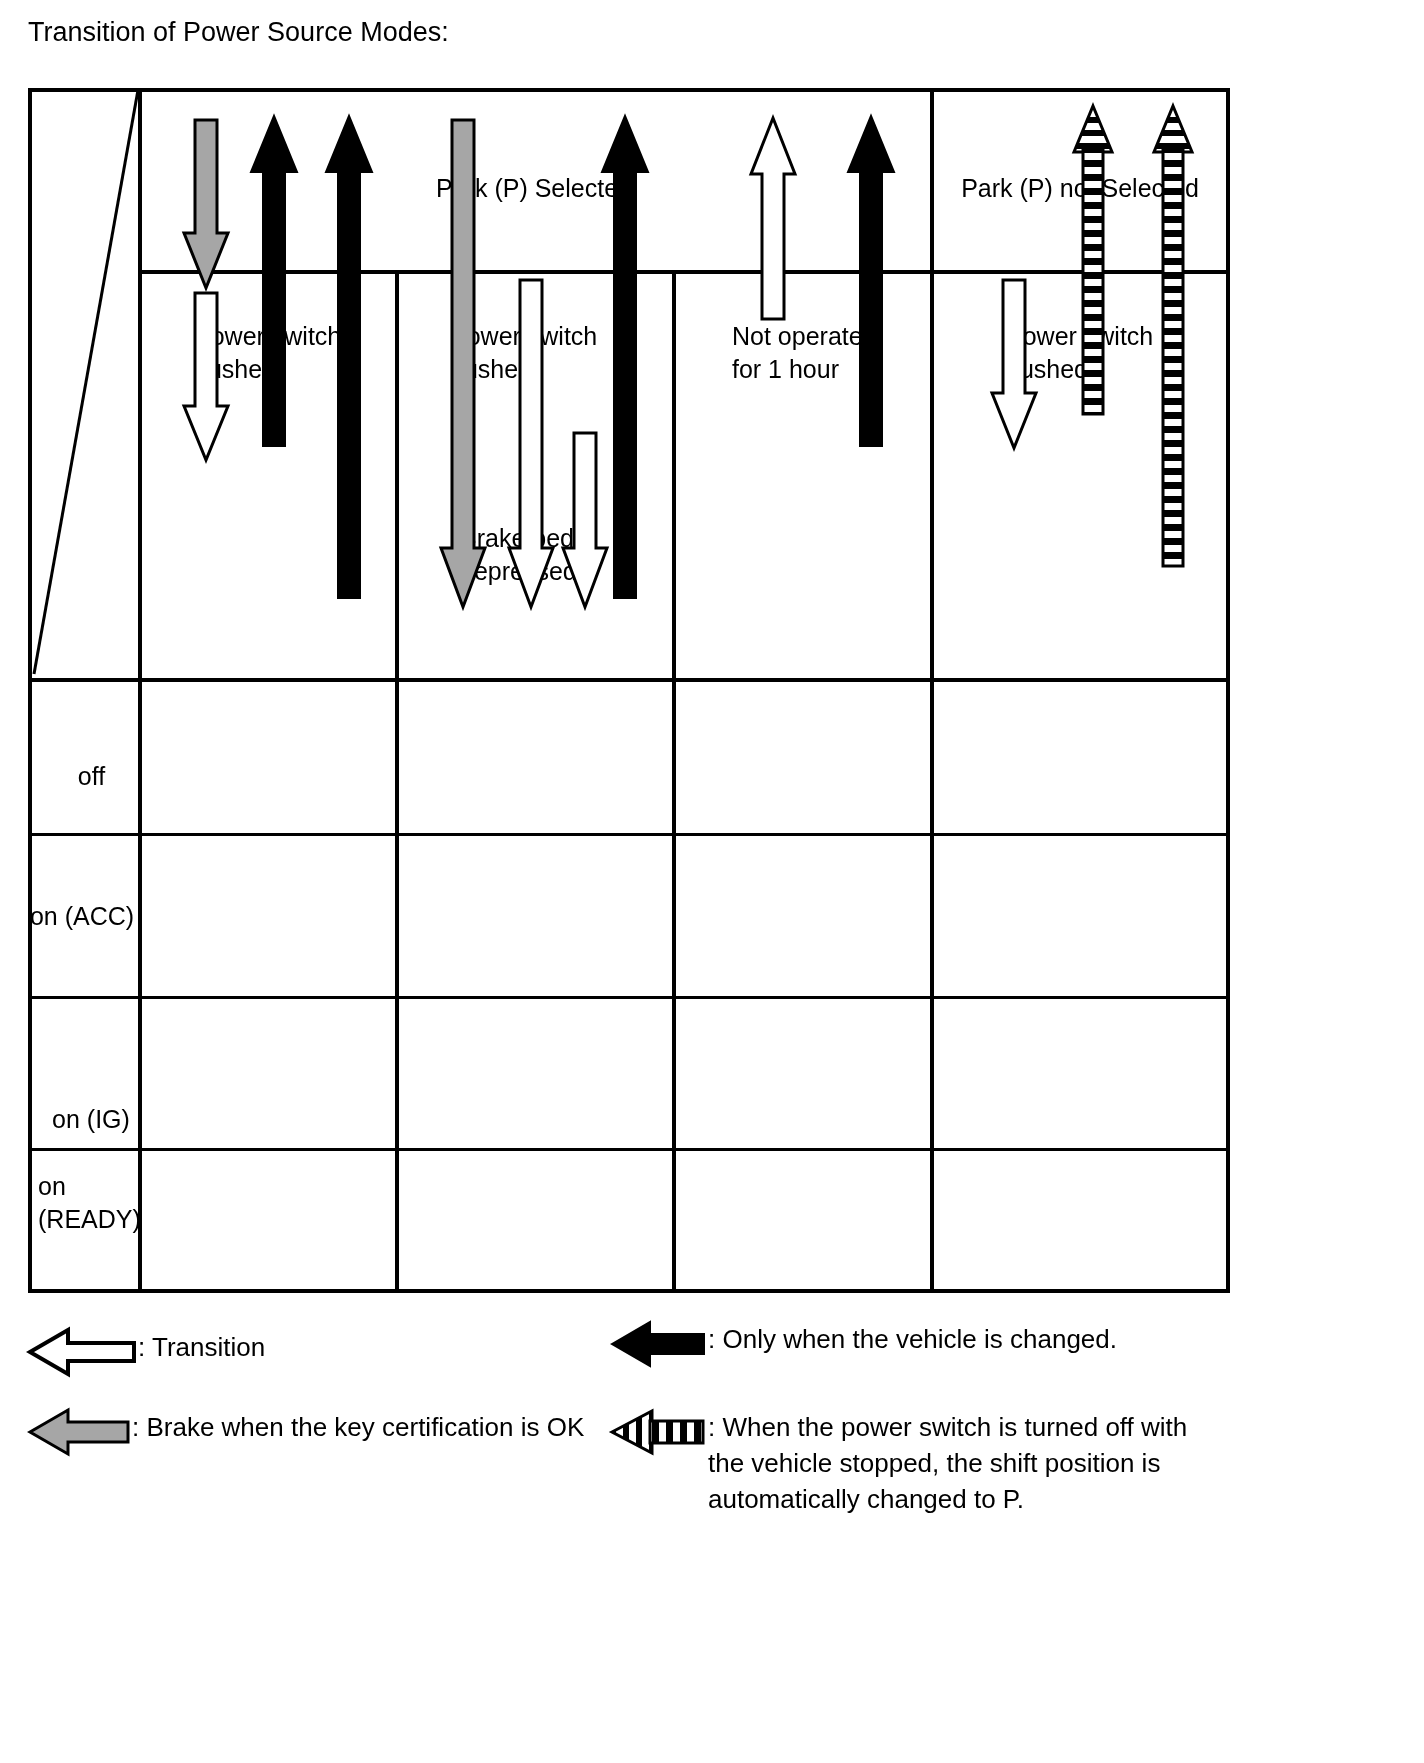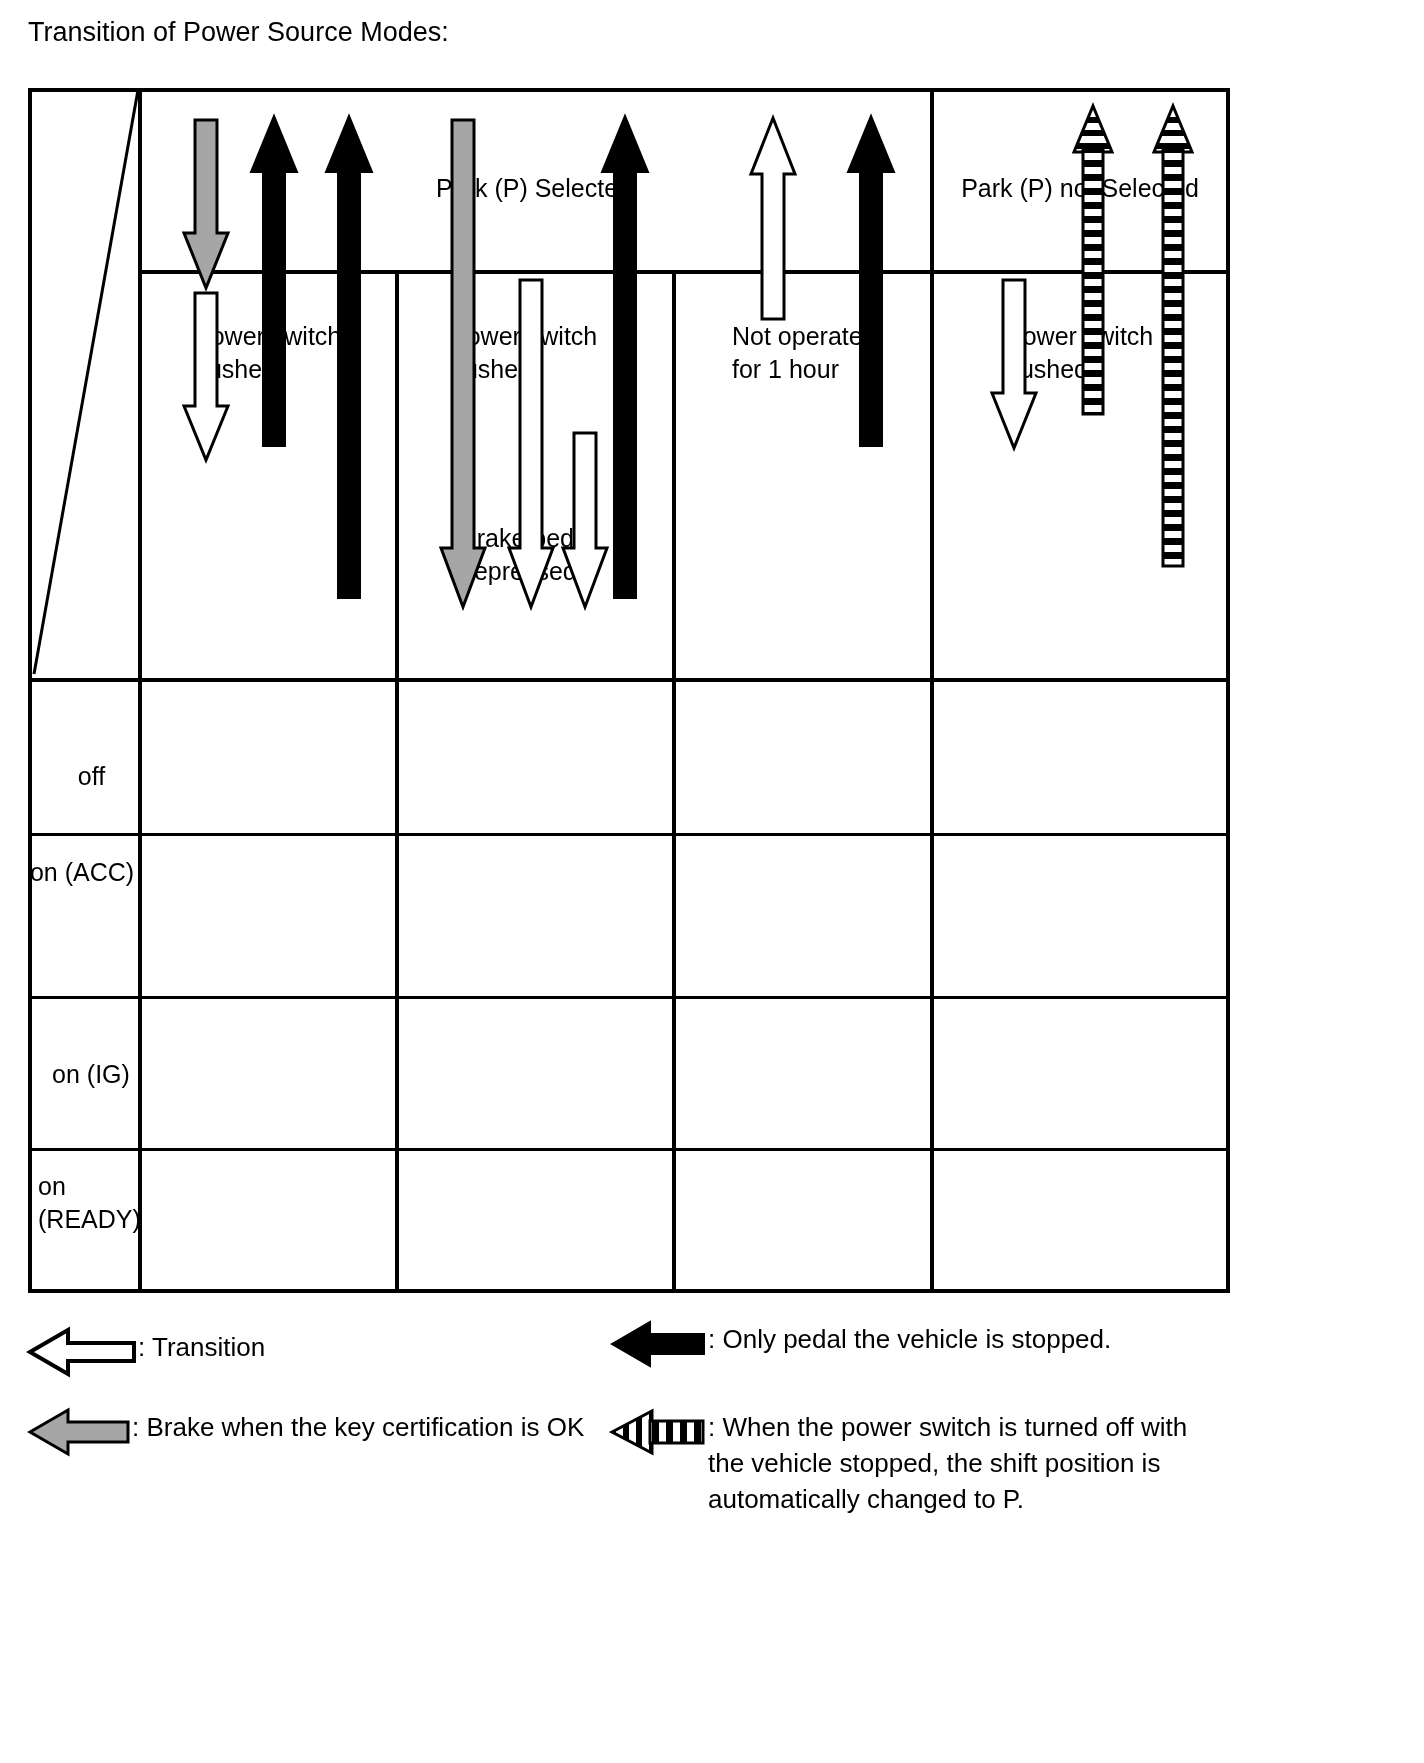--- a/index.html
+++ b/index.html
@@ -125,22 +125,22 @@
 pushed</div>
   <div class="cell-text" style="left:704px; top:232px; width:200px;">Not operated
 for 1 hour</div>
   <div class="cell-text" style="left:978px; top:232px; width:220px;">Power switch
 pushed</div>
 
   <div class="cell-text" style="left:432px; top:434px; width:220px;">Brake pedal
 depressed</div>
 
   <div class="cell-text center" style="left:0px; top:672px; width:127px;">off</div>
-  <div class="cell-text center" style="left:-2px; top:768px; width:112px;">on (ACC)</div>
-  <div class="cell-text center" style="left:0px; top:970px; width:126px;">on (IG)</div>
+  <div class="cell-text center" style="left:-2px; top:812px; width:112px;">on (ACC)</div>
+  <div class="cell-text center" style="left:0px; top:1015px; width:126px;">on (IG)</div>
   <div class="cell-text" style="left:10px; top:1082px; width:120px;">on
 (READY)</div>
 
   <div class="arrow" style="left:155px; top:32px;">
     <svg width="46" height="180" viewBox="0 0 46 180">
       <polygon points="12,632 34,632 34,745 45,745 23,800 1,745 12,745" transform="translate(0,-632)" fill="#a6a6a6" stroke="#000" stroke-width="3" stroke-linejoin="miter"></polygon>
     </svg>
   </div>
 
   <div class="arrow" style="left:155px; top:205px;">
@@ -248,21 +248,21 @@
     </span>
     <span class="legend-label">: Transition</span>
   </div>
 
   <div class="legend-item" style="left:588px; top:10px;">
     <span class="legend-glyph">
       <svg width="96" height="48" viewBox="0 0 96 48">
         <polygon points="2,24 40,2 40,14 94,14 94,34 40,34 40,46" fill="#000000" stroke="#000" stroke-width="2" stroke-linejoin="miter"></polygon>
       </svg>
     </span>
-    <span class="legend-label">: Only pedal the vehicle is stopped.</span>
+    <span class="legend-label">: Only when the vehicle is changed.</span>
   </div>
 
   <div class="legend-item" style="left:6px; top:98px;">
     <span class="legend-glyph">
       <svg width="102" height="48" viewBox="0 0 102 48">
         <polygon points="2,24 40,2 40,14 100,14 100,34 40,34 40,46" fill="#a6a6a6" stroke="#000" stroke-width="3" stroke-linejoin="miter"></polygon>
       </svg>
     </span>
     <span class="legend-label">: Brake when the key certification is OK</span>
   </div>

